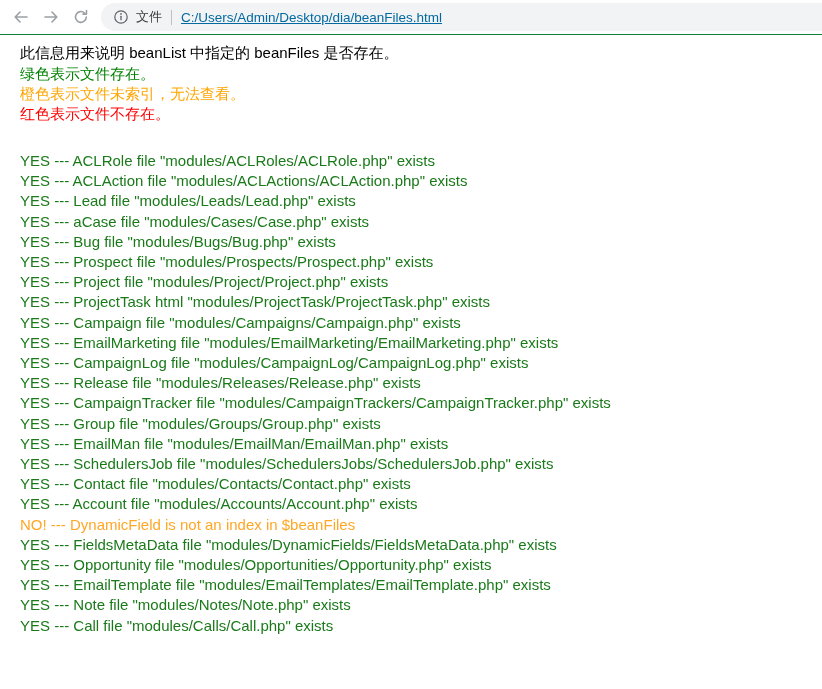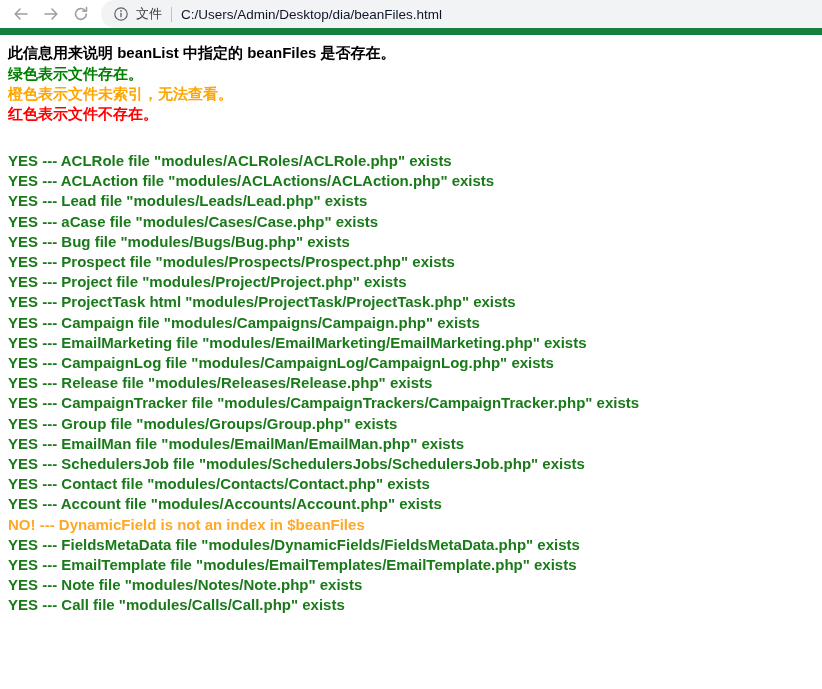--- a/index.html
+++ b/index.html
@@ -12,21 +12,21 @@
     background: #ffffff;
     font-family: "Liberation Sans", "DejaVu Sans", sans-serif;
   }
 
   
   #browser-toolbar {
     position: relative;
     width: 822px;
     height: 35px;
     background: #ffffff;
-    border-bottom: 7px solid #15803d;
+    border-bottom: 1px solid #15803d;
     display: flex;
     align-items: center;
     padding: 0 0 0 6px;
   }
   .nav-btn {
     width: 30px;
     height: 30px;
     display: flex;
     align-items: center;
     justify-content: center;
@@ -69,36 +69,36 @@
   }
   .omnibox-sep {
     width: 1px;
     height: 15px;
     background: #bdc1c6;
     margin: 0 9px 0 9px;
     flex: 0 0 auto;
   }
   .url-text {
     font-size: 13.5px;
-    color: #0f172a;
+    color: #0369a1;
     white-space: nowrap;
     overflow: hidden;
     text-overflow: ellipsis;
     font-family: "Liberation Sans", "DejaVu Sans", sans-serif;
+    text-decoration: underline;
   }
 
   
   #page-content {
     position: relative;
     width: 822px;
     height: 654px;
     background: #ffffff;
-    padding: 8px 0 0 8px;
+    padding: 8px 0 0 20px;
     overflow: hidden;
-    font-weight: bold;
   }
   .intro-line {
     font-size: 15px;
     line-height: 20px;
     white-space: nowrap;
     font-family: "Liberation Sans", "DejaVu Sans", sans-serif;
   }
   .intro-line.l1 { color: #000000; margin-bottom: 1px; }
   .intro-line.l2 { color: #008000; }
   .intro-line.l3 { color: #ffa500; }
@@ -183,18 +183,19 @@
       <div class="bean-line ok">YES --- CampaignLog file "modules/CampaignLog/CampaignLog.php" exists</div>
       <div class="bean-line ok">YES --- Release file "modules/Releases/Release.php" exists</div>
       <div class="bean-line ok">YES --- CampaignTracker file "modules/CampaignTrackers/CampaignTracker.php" exists</div>
       <div class="bean-line ok">YES --- Group file "modules/Groups/Group.php" exists</div>
       <div class="bean-line ok">YES --- EmailMan file "modules/EmailMan/EmailMan.php" exists</div>
       <div class="bean-line ok">YES --- SchedulersJob file "modules/SchedulersJobs/SchedulersJob.php" exists</div>
       <div class="bean-line ok">YES --- Contact file "modules/Contacts/Contact.php" exists</div>
       <div class="bean-line ok">YES --- Account file "modules/Accounts/Account.php" exists</div>
       <div class="bean-line warn">NO! --- DynamicField is not an index in $beanFiles</div>
       <div class="bean-line ok">YES --- FieldsMetaData file "modules/DynamicFields/FieldsMetaData.php" exists</div>
+      <div class="bean-line ok">YES --- Opportunity file "modules/Opportunities/Opportunity.php" exists</div>
       <div class="bean-line ok">YES --- EmailTemplate file "modules/EmailTemplates/EmailTemplate.php" exists</div>
       <div class="bean-line ok">YES --- Note file "modules/Notes/Note.php" exists</div>
       <div class="bean-line ok">YES --- Call file "modules/Calls/Call.php" exists</div>
     </div>
 
 </div>
 
 </body></html>

